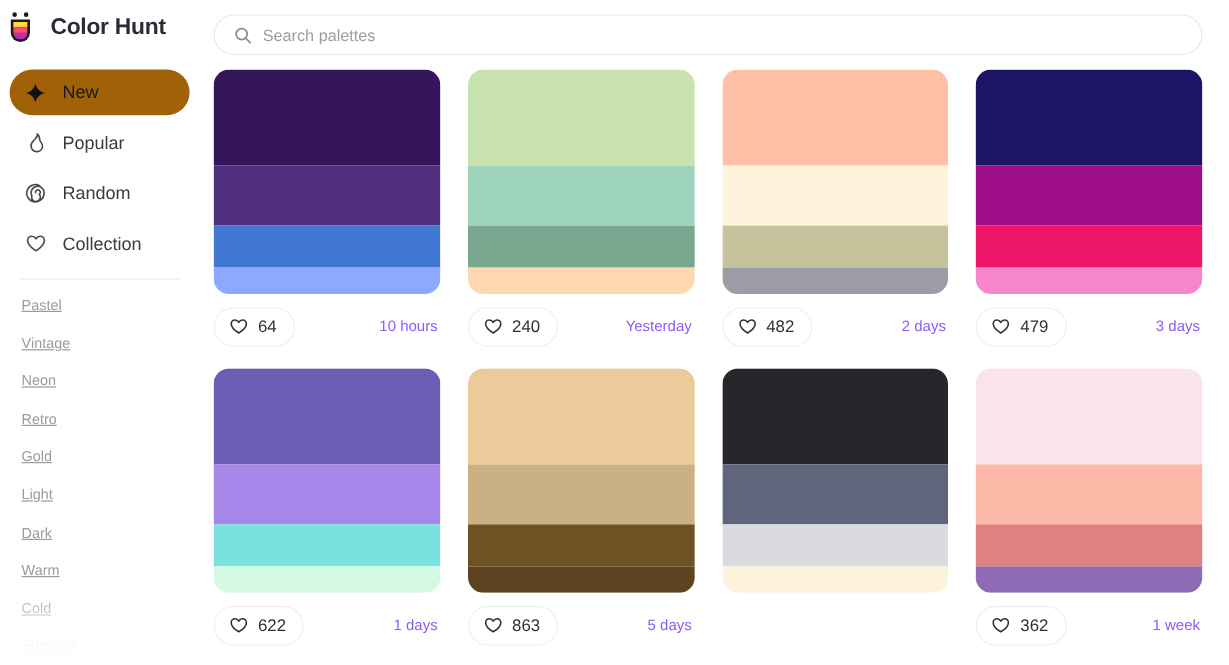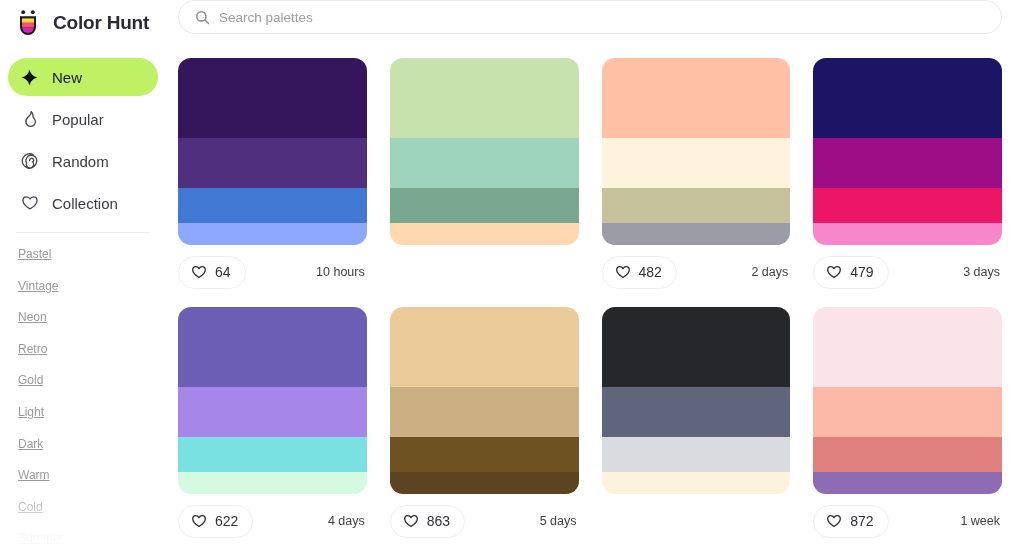--- a/index.html
+++ b/index.html
@@ -17,39 +17,39 @@
     width: 166px; height: 554px;
     flex: 0 0 166px;
     position: relative;
     background: #ffffff;
     padding-top: 0;
   }
   .brand {
     display: flex; align-items: center;
     gap: 10px;
     height: 46px;
-    padding-left: 13px;
+    padding-left: 2px;
   }
   .logo { width: 30px; height: 30px; display: block; }
   .brand-name {
     font-size: 19px; font-weight: bold;
     color: #2b2b35; letter-spacing: -0.2px;
   }
 
   .nav { margin-top: 12px; padding: 0 8px; }
   .nav-item {
     display: flex; align-items: center;
     gap: 13px;
     height: 38px;
     padding-left: 12px;
     border-radius: 19px;
     cursor: pointer;
     margin-bottom: 4px;
   }
-  .nav-item.active { background: #bef264; }
+  .nav-item.active { background: #a16207; }
   .nav-icon { width: 19px; height: 19px; display: flex; align-items: center; justify-content: center; flex: 0 0 19px; }
   .nav-label { font-size: 15px; color: #3a3a44; }
   .nav-item.active .nav-label { color: #18181f; }
 
   .divider {
     height: 1px; background: #ececec;
     margin: 10px 16px 6px 16px;
   }
 
   .tags { padding: 0 0 0 18px; position: relative; }
@@ -66,21 +66,21 @@
     left: 0; right: 0; bottom: 0;
     height: 70px;
     background: linear-gradient(to bottom, rgba(255,255,255,0) 0%, rgba(255,255,255,0.92) 70%, #fff 100%);
     pointer-events: none;
   }
 
   
   .main { flex: 1; position: relative; height: 554px; }
   .topbar {
     height: 46px;
-    display: flex; align-items: flex-start;
+    display: flex; align-items: flex-end;
     padding: 0 22px 0 12px;
   }
   .search {
     flex: 1;
     height: 34px;
     border: 1px solid #eaeaea;
     border-radius: 19px;
     display: flex; align-items: center;
     gap: 9px;
     padding: 0 16px;
@@ -122,21 +122,21 @@
     gap: 8px;
     height: 33px;
     padding: 0 14px 0 12px;
     border: 1px solid #efefef;
     border-radius: 17px;
     background: #fff;
     cursor: pointer;
   }
   .heart-icon { width: 16px; height: 16px; display: block; flex: 0 0 16px; }
   .like-count { font-size: 14px; color: #2f2f38; }
-  .time { font-size: 12.5px; color: #404040; padding-right: 2px; }
+  .time { font-size: 12.5px; color: #8b5cf6; padding-right: 2px; }
 </style>
 </head>
 <body>
 
 <div class="app">
 
   <aside class="sidebar">
 
     <div class="brand">
       <svg class="logo" viewBox="0 0 30 30">
@@ -243,20 +243,29 @@
         </div>
       </div>
 
       <div class="card">
         <div class="swatches">
           <div class="swatch s0" style="background: rgb(199, 226, 172);"></div>
           <div class="swatch s1" style="background: rgb(158, 211, 190);"></div>
           <div class="swatch s2" style="background: rgb(122, 167, 143);"></div>
           <div class="swatch s3" style="background: rgb(255, 215, 176);"></div>
         </div>
+        <div class="meta">
+          <div class="like-btn">
+            <svg class="heart-icon" viewBox="0 0 18 18" fill="none" stroke="#2f2f38" stroke-width="1.5" stroke-linejoin="round">
+              <path d="M9 15.2 C9 15.2 1.9 11 1.9 6.6 C1.9 4.5 3.5 3 5.4 3 C6.9 3 8.3 3.9 9 5.2 C9.7 3.9 11.1 3 12.6 3 C14.5 3 16.1 4.5 16.1 6.6 C16.1 11 9 15.2 9 15.2 Z"></path>
+            </svg>
+            <span class="like-count">240</span>
+          </div>
+          <span class="time">Yesterday</span>
+        </div>
       </div>
 
       <div class="card">
         <div class="swatches">
           <div class="swatch s0" style="background: rgb(255, 192, 166);"></div>
           <div class="swatch s1" style="background: rgb(254, 244, 220);"></div>
           <div class="swatch s2" style="background: rgb(197, 194, 156);"></div>
           <div class="swatch s3" style="background: rgb(155, 156, 166);"></div>
         </div>
         <div class="meta">
@@ -295,21 +304,21 @@
           <div class="swatch s2" style="background: rgb(121, 226, 224);"></div>
           <div class="swatch s3" style="background: rgb(212, 251, 226);"></div>
         </div>
         <div class="meta">
           <div class="like-btn">
             <svg class="heart-icon" viewBox="0 0 18 18" fill="none" stroke="#2f2f38" stroke-width="1.5" stroke-linejoin="round">
               <path d="M9 15.2 C9 15.2 1.9 11 1.9 6.6 C1.9 4.5 3.5 3 5.4 3 C6.9 3 8.3 3.9 9 5.2 C9.7 3.9 11.1 3 12.6 3 C14.5 3 16.1 4.5 16.1 6.6 C16.1 11 9 15.2 9 15.2 Z"></path>
             </svg>
             <span class="like-count">622</span>
           </div>
-          <span class="time">4 days</span>
+          <span class="time">1 days</span>
         </div>
       </div>
 
       <div class="card">
         <div class="swatches">
           <div class="swatch s0" style="background: rgb(236, 203, 155);"></div>
           <div class="swatch s1" style="background: rgb(203, 176, 131);"></div>
           <div class="swatch s2" style="background: rgb(110, 82, 34);"></div>
           <div class="swatch s3" style="background: rgb(92, 68, 32);"></div>
         </div>
@@ -338,21 +347,21 @@
           <div class="swatch s0" style="background: rgb(251, 227, 234);"></div>
           <div class="swatch s1" style="background: rgb(252, 185, 168);"></div>
           <div class="swatch s2" style="background: rgb(224, 128, 127);"></div>
           <div class="swatch s3" style="background: rgb(142, 107, 181);"></div>
         </div>
         <div class="meta">
           <div class="like-btn">
             <svg class="heart-icon" viewBox="0 0 18 18" fill="none" stroke="#2f2f38" stroke-width="1.5" stroke-linejoin="round">
               <path d="M9 15.2 C9 15.2 1.9 11 1.9 6.6 C1.9 4.5 3.5 3 5.4 3 C6.9 3 8.3 3.9 9 5.2 C9.7 3.9 11.1 3 12.6 3 C14.5 3 16.1 4.5 16.1 6.6 C16.1 11 9 15.2 9 15.2 Z"></path>
             </svg>
-            <span class="like-count">872</span>
+            <span class="like-count">362</span>
           </div>
           <span class="time">1 week</span>
         </div>
       </div>
 
     </div>
   </section>
 </div>
 
 </body></html>

